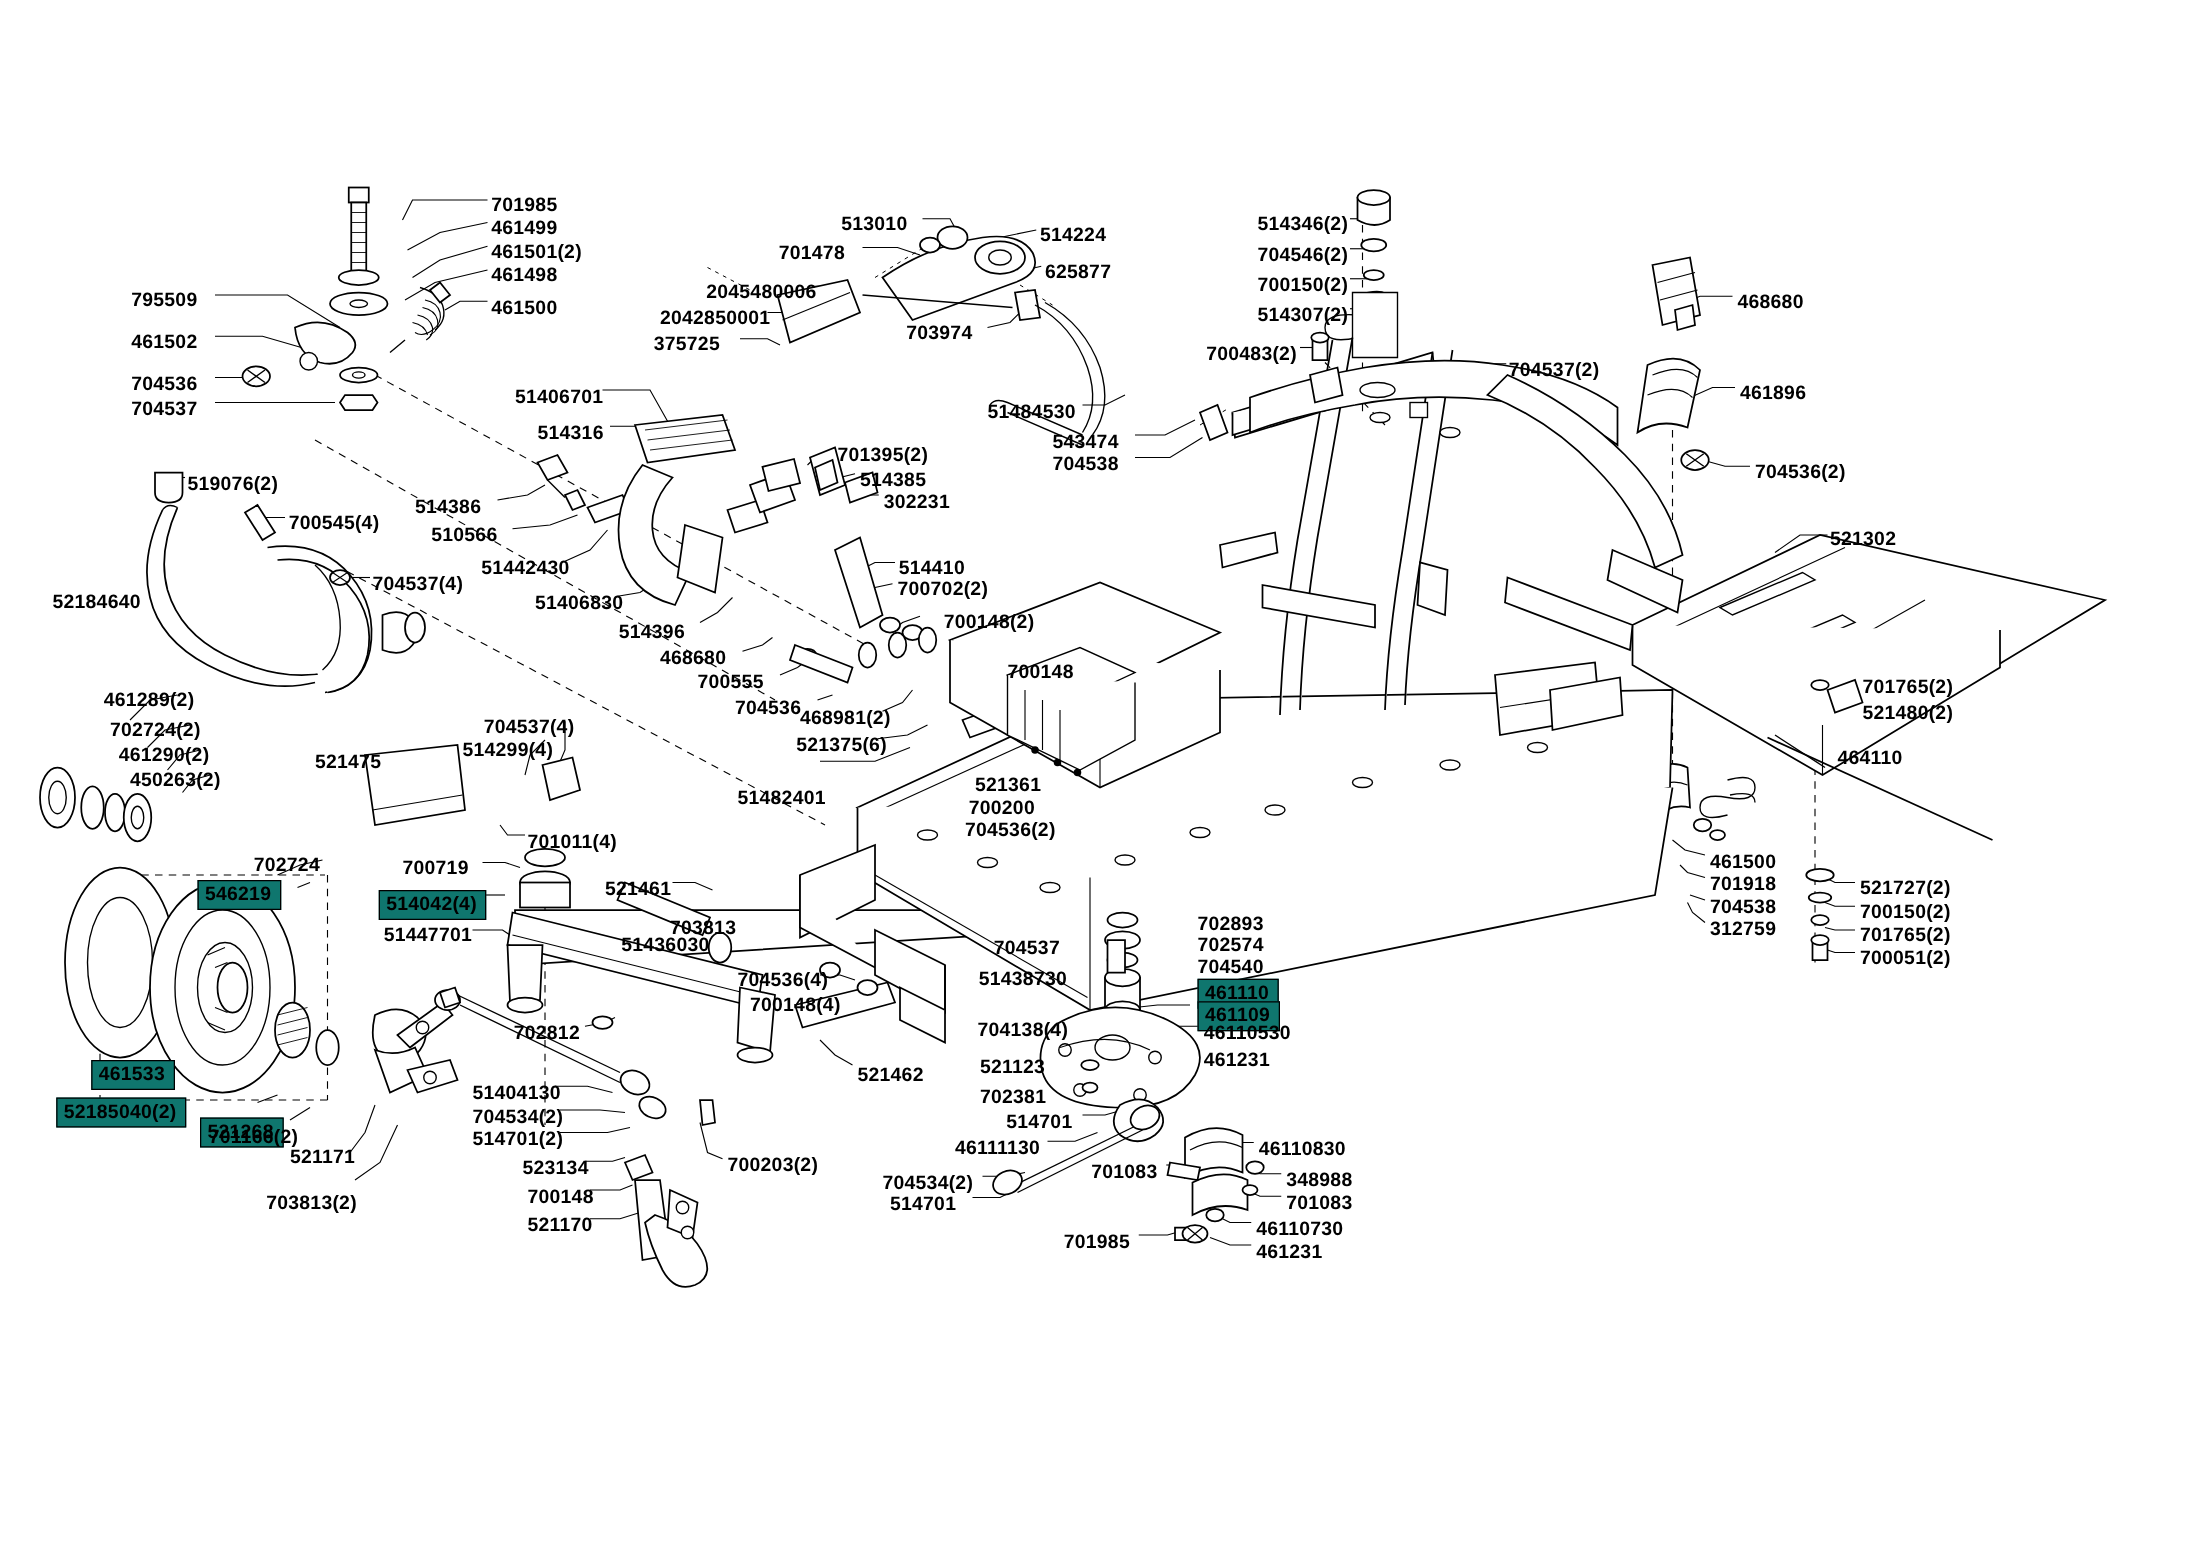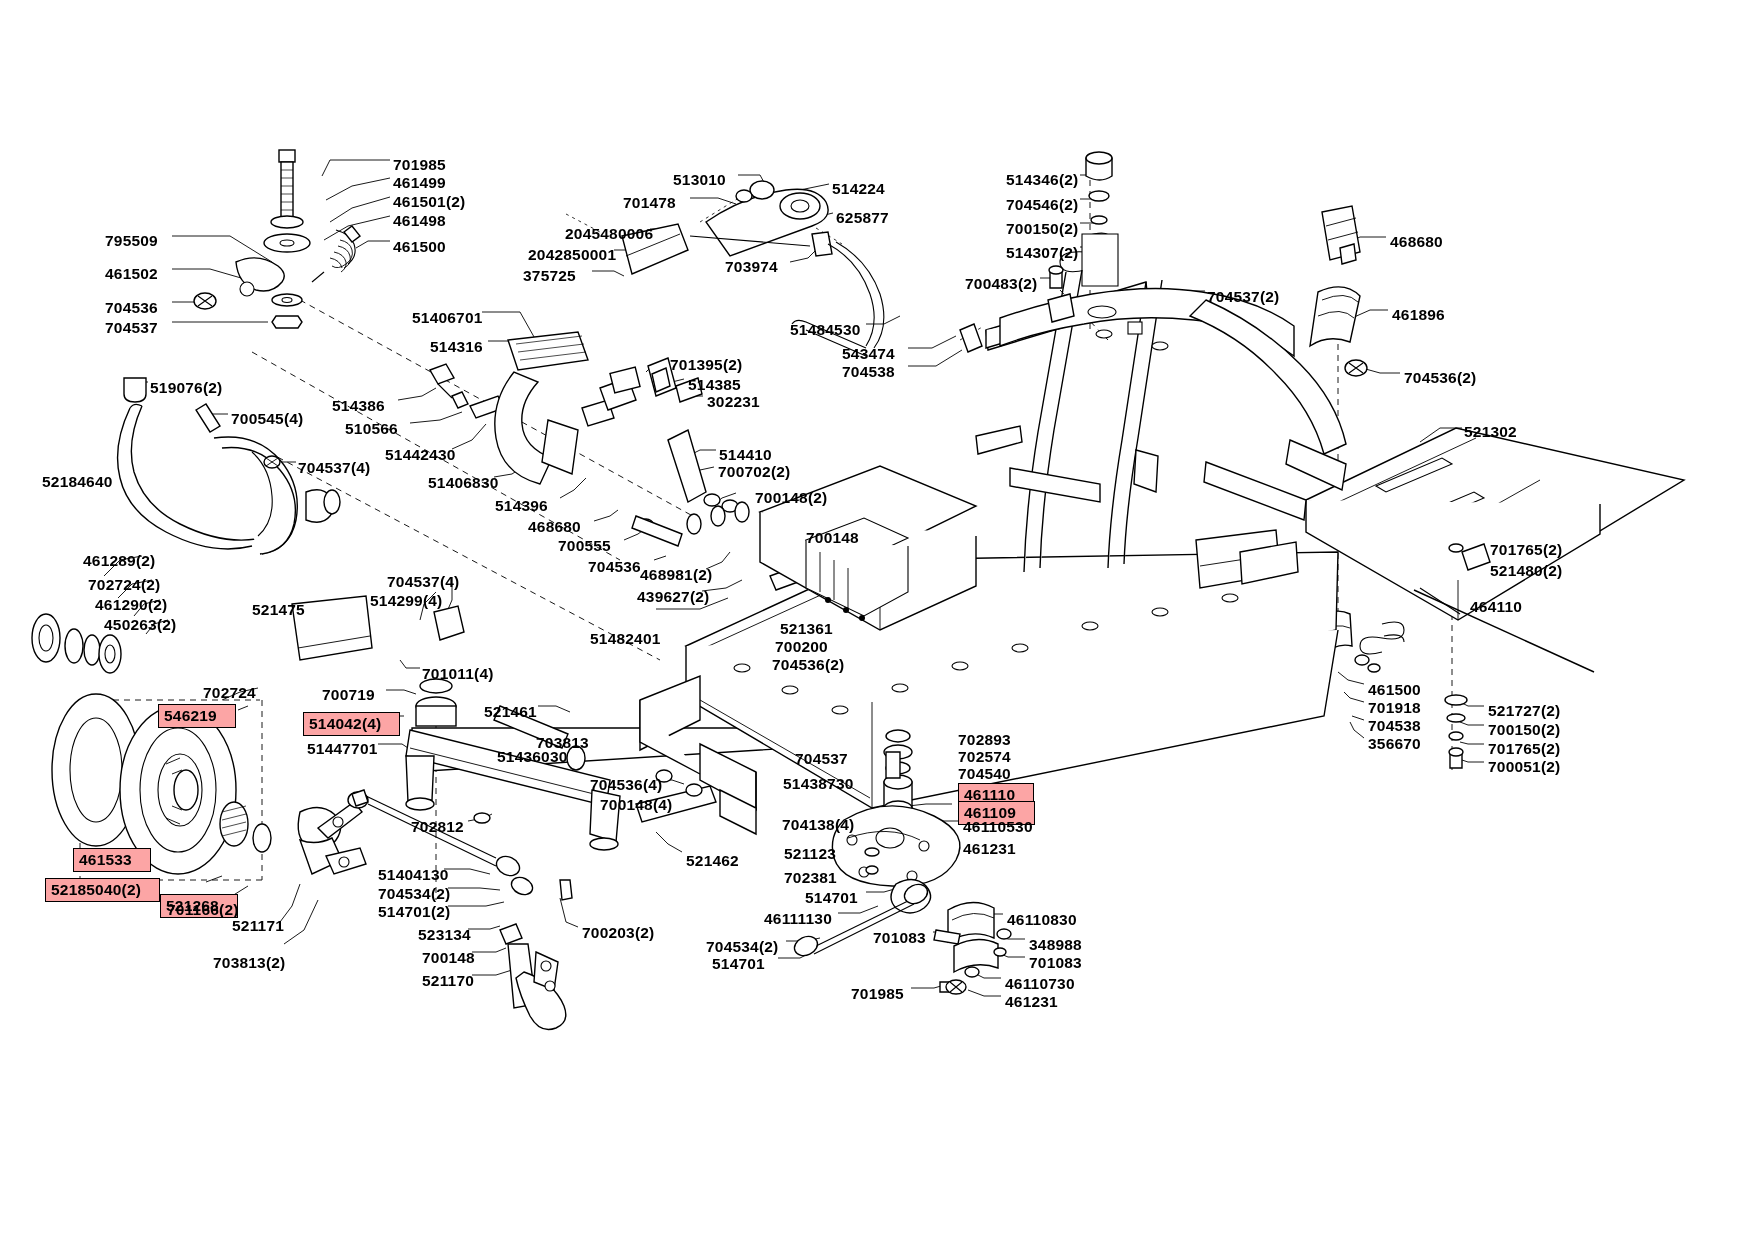--- a/index.html
+++ b/index.html
@@ -14,22 +14,22 @@
     font-family:"Liberation Sans", sans-serif;
     font-size:15.5px;
     font-weight:bold;
     color:#000000;
     white-space:nowrap;
     letter-spacing:0.2px;
     line-height:17px;
   }
   .lbl.boxed{
     border:1.6px solid #000;
-    padding:2px 18px 3px 5px;
-    background:#fca5a5;
+    padding:2px 7px 3px 5px;
+    background:#0f766e;
   }
   svg.art{position:absolute;left:0;top:0;width:1754px;height:1240px;}
   .ln{stroke:#000;stroke-width:1.1;fill:none;}
   .ln.thin{stroke-width:0.9;}
   .dash{stroke:#000;stroke-width:0.9;fill:none;stroke-dasharray:6 5;}
   .dashfine{stroke:#000;stroke-width:0.8;fill:none;stroke-dasharray:3 4;}
   .part{fill:#ffffff;stroke:#000;stroke-width:1.4;}
   .partl{fill:#ffffff;stroke:#000;stroke-width:1.1;}
   .hatch{fill:none;stroke:#000;stroke-width:0.7;}
   .dot{fill:#000;}
@@ -541,21 +541,21 @@
       <div class="lbl" style="left: 430px; top: 338px;">514316</div>
       <div class="lbl" style="left: 332px; top: 397px;">514386</div>
       <div class="lbl" style="left: 345px; top: 420px;">510566</div>
       <div class="lbl" style="left: 385px; top: 446px;">51442430</div>
       <div class="lbl" style="left: 428px; top: 474px;">51406830</div>
       <div class="lbl" style="left: 495px; top: 497px;">514396</div>
       <div class="lbl" style="left: 528px; top: 518px;">468680</div>
       <div class="lbl" style="left: 558px; top: 537px;">700555</div>
       <div class="lbl" style="left: 588px; top: 558px;">704536</div>
       <div class="lbl" style="left: 640px; top: 566px;">468981(2)</div>
-      <div class="lbl" style="left: 637px; top: 588px;">439627(2)</div>
+      <div class="lbl" style="left: 637px; top: 588px;">521375(6)</div>
       <div class="lbl" style="left: 590px; top: 606px; margin-top: 24px;">51482401</div>
       <div class="lbl" style="left: 780px; top: 620px;">521361</div>
       <div class="lbl" style="left: 775px; top: 638px;">700200</div>
       <div class="lbl" style="left: 772px; top: 656px;">704536(2)</div>
       <div class="lbl" style="left: 806px; top: 529px;">700148</div>
       <div class="lbl" style="left: 670px; top: 356px;">701395(2)</div>
       <div class="lbl" style="left: 688px; top: 376px;">514385</div>
       <div class="lbl" style="left: 707px; top: 393px;">302231</div>
       <div class="lbl" style="left: 719px; top: 446px;">514410</div>
       <div class="lbl" style="left: 718px; top: 463px;">700702(2)</div>
@@ -580,21 +580,21 @@
       <div class="lbl" style="left: 1390px; top: 233px;">468680</div>
       <div class="lbl" style="left: 1392px; top: 306px;">461896</div>
       <div class="lbl" style="left: 1404px; top: 369px;">704536(2)</div>
       <div class="lbl" style="left: 1464px; top: 423px;">521302</div>
       <div class="lbl" style="left: 1490px; top: 541px;">701765(2)</div>
       <div class="lbl" style="left: 1490px; top: 562px;">521480(2)</div>
       <div class="lbl" style="left: 1470px; top: 598px;">464110</div>
       <div class="lbl" style="left: 1368px; top: 681px;">461500</div>
       <div class="lbl" style="left: 1368px; top: 699px;">701918</div>
       <div class="lbl" style="left: 1368px; top: 717px;">704538</div>
-      <div class="lbl" style="left: 1368px; top: 735px;">356670</div>
+      <div class="lbl" style="left: 1368px; top: 735px;">312759</div>
       <div class="lbl" style="left: 1488px; top: 702px;">521727(2)</div>
       <div class="lbl" style="left: 1488px; top: 721px;">700150(2)</div>
       <div class="lbl" style="left: 1488px; top: 740px;">701765(2)</div>
       <div class="lbl" style="left: 1488px; top: 758px;">700051(2)</div>
       <div class="lbl" style="left: 958px; top: 731px;">702893</div>
       <div class="lbl" style="left: 958px; top: 748px;">702574</div>
       <div class="lbl" style="left: 958px; top: 765px;">704540</div>
       <div class="lbl boxed" style="left: 958px; top: 783px;">461110</div>
       <div class="lbl boxed" style="left: 958px; top: 801px;">461109</div>
       <div class="lbl" style="left: 963px; top: 818px;">46110530</div>

